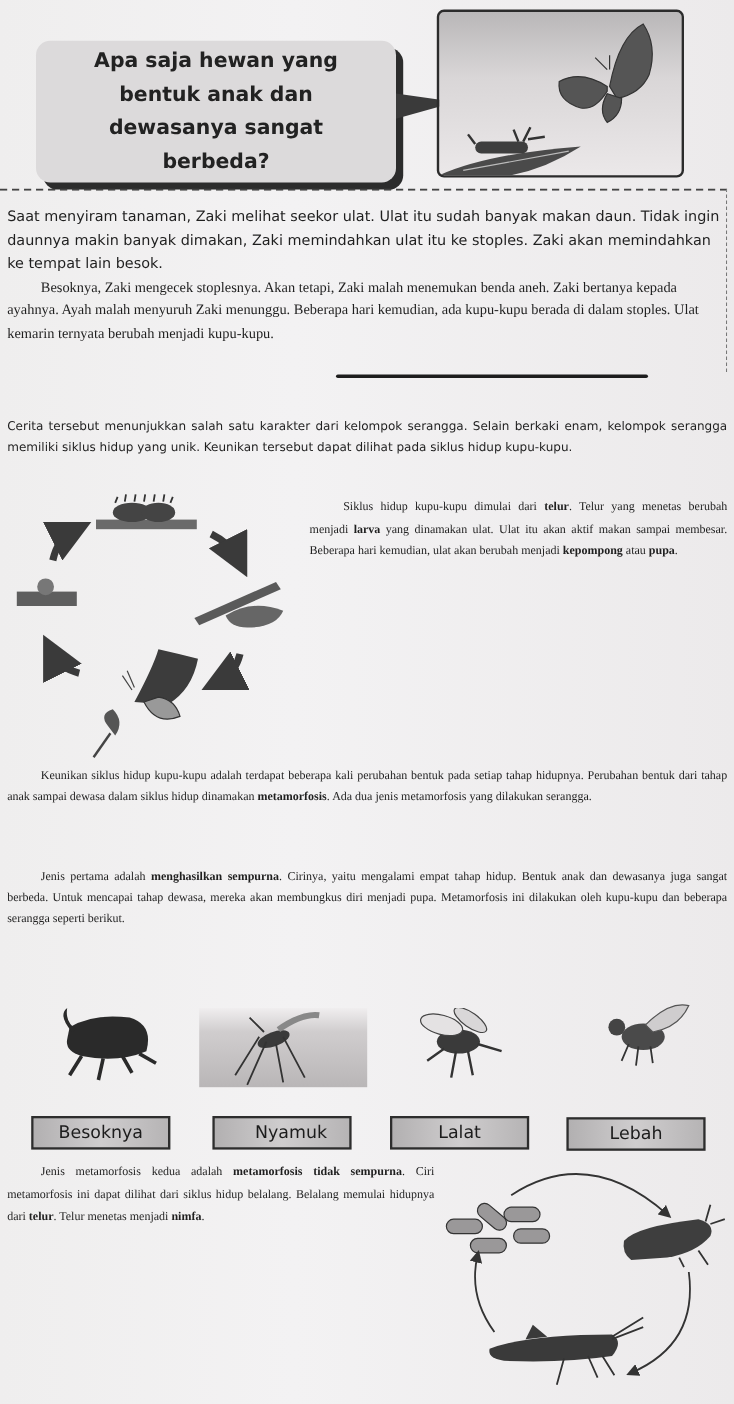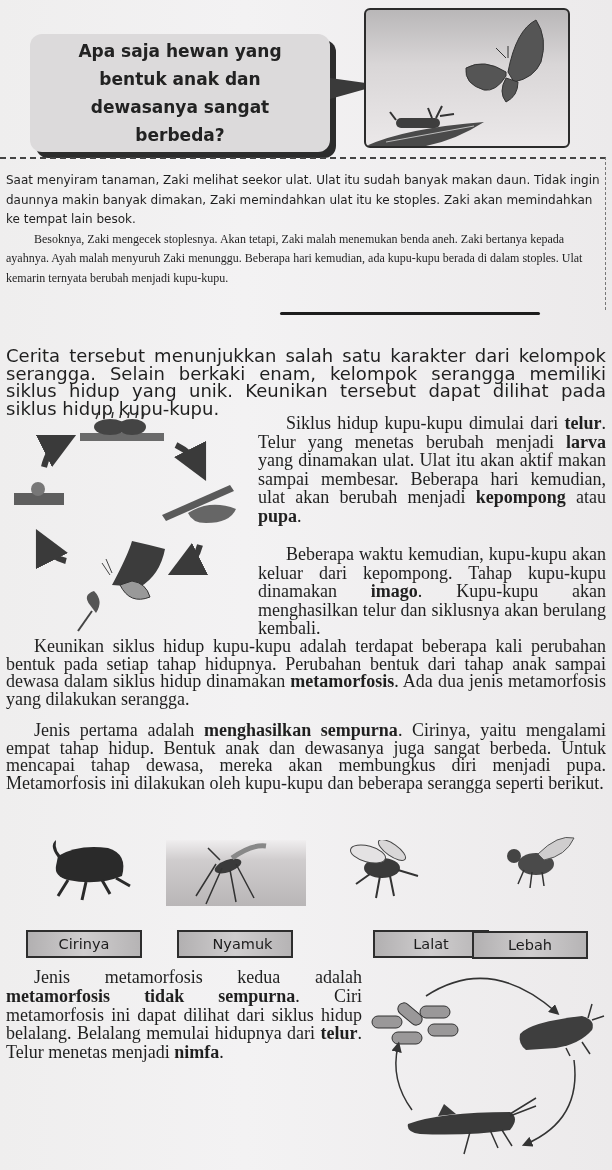--- a/index.html
+++ b/index.html
@@ -45,21 +45,21 @@
       border-top: 2px dashed #444; border-right: 1px dashed #777;
       padding: 12px 4px 0 6px;
     }
     .story p { font-size: 12px; line-height: 19.5px; color: #1f1f1f; }
     .story p.indent { text-indent: 28px; }
     .story-bar {
       position: absolute; left: 280px; top: 312px; width: 260px; height: 3px;
       background: #1d1d1d; border-radius: 2px;
     }
 
-    .para { position: absolute; font-size: 18px; line-height: 17.5px; color: #1f1f1f; text-align: justify; }
+    .para { position: absolute; font-size: 10px; line-height: 17.5px; color: #1f1f1f; text-align: justify; }
     .para b { font-weight: bold; }
     .indent { text-indent: 28px; font-family: Liberation Serif, serif; }
 
     
     .cycle { position: absolute; left: 0; top: 405px; width: 260px; height: 230px; }
 
     
     .insect { position: absolute; }
     .label-box {
       position: absolute; height: 28px; width: 116px;
@@ -149,21 +149,20 @@
         <path d="M44 62 Q48 44 60 38"></path>
         <path d="M176 40 Q192 48 198 60"></path>
         <path d="M200 140 Q196 156 184 162"></path>
         <path d="M66 156 Q50 152 44 140"></path>
       </g>
     </svg>
   </div>
 
   <div class="para indent" style="left:258px; top:414px; width:348px; line-height:18.6px;"><span>Siklus hidup kupu-kupu dimulai dari </span><b>telur</b><span>. Telur yang menetas berubah menjadi </span><b>larva</b><span> yang dinamakan ulat. Ulat itu akan aktif makan sampai membesar. Beberapa hari kemudian, ulat akan berubah menjadi </span><b>kepompong</b><span> atau </span><b>pupa</b><span>.</span></div>
 
-  <div class="para indent" style="left:258px; top:545px; width:348px; line-height:18.6px;"><span>Beberapa waktu kemudian, kupu-kupu akan keluar dari kepompong. Tahap kupu-kupu dinamakan </span><b>imago</b><span>. Kupu-kupu akan menghasilkan telur dan siklusnya akan berulang kembali.</span></div>
 
   <div class="para indent" style="left:6px; top:638px; width:600px;"><span>Keunikan siklus hidup kupu-kupu adalah terdapat beberapa kali perubahan bentuk pada setiap tahap hidupnya. Perubahan bentuk dari tahap anak sampai dewasa dalam siklus hidup dinamakan </span><b>metamorfosis</b><span>. Ada dua jenis metamorfosis yang dilakukan serangga.</span></div>
 
   <div class="para indent" style="left:6px; top:722px; width:600px;"><span>Jenis pertama adalah </span><b>menghasilkan sempurna</b><span>. Cirinya, yaitu mengalami empat tahap hidup. Bentuk anak dan dewasanya juga sangat berbeda. Untuk mencapai tahap dewasa, mereka akan membungkus diri menjadi pupa. Metamorfosis ini dilakukan oleh kupu-kupu dan beberapa serangga seperti berikut.</span></div>
 
   <div class="insect" style="left:38px; top:836px; width:96px; height:70px;">
     <svg width="96" height="70" viewBox="0 0 96 70">
       <path d="M20 20 Q40 8 70 12 Q90 18 84 40 Q60 50 30 44 Q16 40 18 30 Z" fill="#2a2a2a"></path>
       <path d="M22 24 Q10 10 18 4 Q16 16 26 22" fill="#2a2a2a"></path>
       <path d="M30 44 L20 60 M48 46 L44 64 M64 44 L72 58 M78 42 L92 50" stroke="#2a2a2a" stroke-width="3"></path>
@@ -186,23 +185,23 @@
   </div>
   <div class="insect" style="left:488px; top:834px; width:90px; height:62px;">
     <svg width="90" height="62" viewBox="0 0 90 62">
       <ellipse cx="48" cy="30" rx="18" ry="11" fill="#4a4a4a"></ellipse>
       <circle cx="26" cy="22" r="7" fill="#444"></circle>
       <path d="M50 20 Q70 0 86 4 Q78 22 56 26 Z" fill="#cfcdce" stroke="#555"></path>
       <path d="M36 36 L30 50 M44 38 L42 54 M54 38 L56 52" stroke="#333" stroke-width="1.5"></path>
     </svg>
   </div>
 
-  <div class="label-box" style="left:26px; top:930px;">Cirinya</div>
+  <div class="label-box" style="left:26px; top:930px;">Besoknya</div>
   <div class="label-box" style="left:177px; top:930px;padding-left:15px;">Nyamuk</div>
-  <div class="label-box" style="left:325px; top:930px;margin-left:48px;">Lalat</div>
+  <div class="label-box" style="left:325px; top:930px;">Lalat</div>
   <div class="label-box" style="left:472px; top:931px;">Lebah</div>
 
   <div class="para indent" style="left:6px; top:968px; width:356px; line-height:18.8px;"><span>Jenis metamorfosis kedua adalah </span><b>metamorfosis tidak sempurna</b><span>. Ciri metamorfosis ini dapat dilihat dari siklus hidup belalang. Belalang memulai hidupnya dari </span><b>telur</b><span>. Telur menetas menjadi </span><b>nimfa</b><span>.</span></div>
 
 
   <div class="hopper">
     <svg width="252" height="210" viewBox="0 0 252 210">
       <defs>
         <marker id="ah2" markerWidth="7" markerHeight="7" refX="4" refY="3.5" orient="auto">
           <path d="M0 0 L7 3.5 L0 7 Z" fill="#333"></path>

